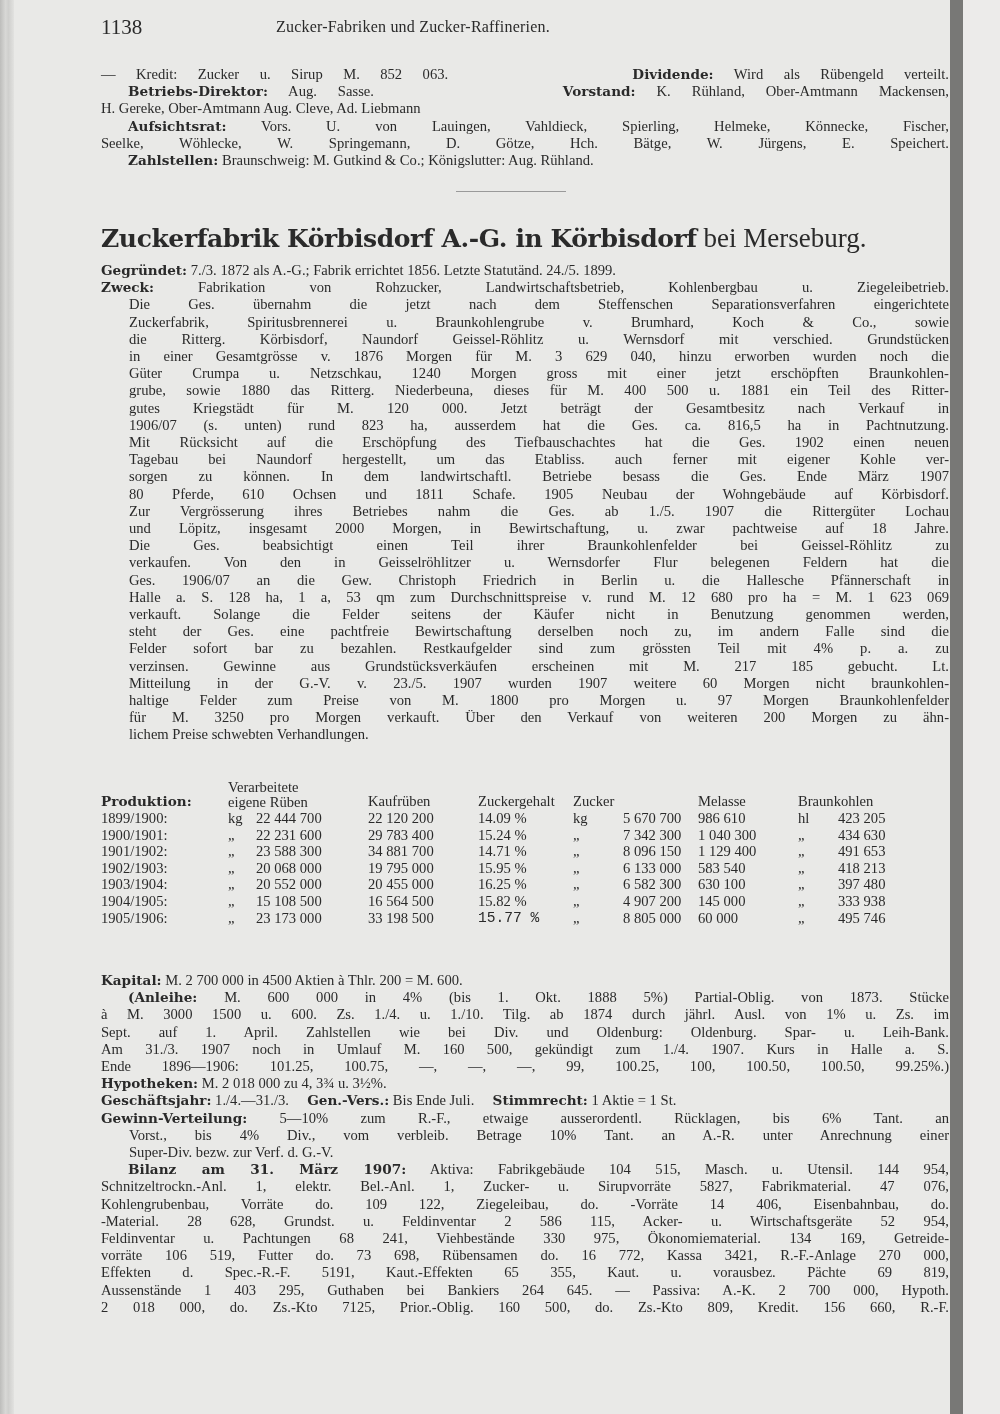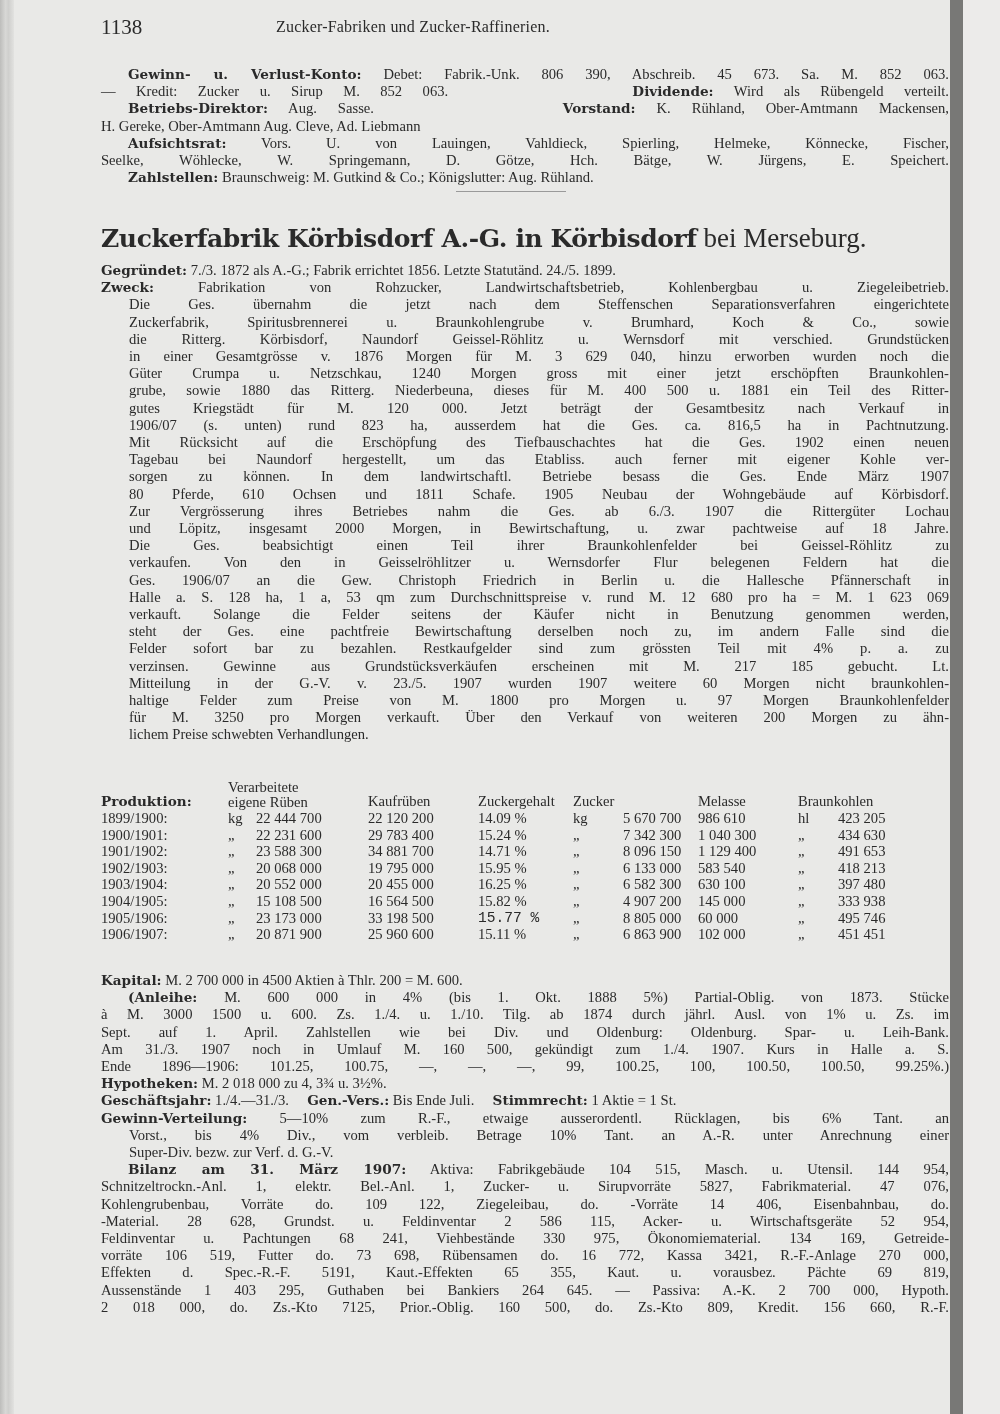--- a/index.html
+++ b/index.html
@@ -52,21 +52,20 @@
 <div class="right-margin"></div>
 
 <div class="page">
 
   <div class="hdr">
     <span class="pagenum">1138</span>
     <span class="running">Zucker-Fabriken und Zucker-Raffinerien.</span>
   </div>
 
   <div class="block just" style="top:66px;">
-    <span class="line ind"><b>Gewinn- u. Verlust-Konto:</b> <span>Debet: Fabrik.-Unk. 806 390, Abschreib. 45 673.  Sa. M. 852 063.</span></span>
     <span class="line"><span>— Kredit: Zucker u. Sirup M. 852 063.</span>&nbsp;&nbsp;&nbsp;&nbsp;&nbsp;&nbsp;&nbsp;&nbsp;&nbsp;<b>Dividende:</b> <span>Wird als Rübengeld verteilt.</span></span>
     <span class="line ind"><b>Betriebs-Direktor:</b> <span>Aug. Sasse.</span>&nbsp;&nbsp;&nbsp;&nbsp;&nbsp;&nbsp;&nbsp;&nbsp;&nbsp;<b>Vorstand:</b> <span>K. Rühland, Ober-Amtmann Mackensen,</span></span>
     <span class="line last">H. Gereke, Ober-Amtmann Aug. Cleve, Ad. Liebmann</span>
     <span class="line ind"><b>Aufsichtsrat:</b> <span>Vors. U. von Lauingen, Vahldieck, Spierling, Helmeke, Könnecke, Fischer,</span></span>
     <span class="line">Seelke, Wöhlecke, W. Springemann, D. Götze, Hch. Bätge, W. Jürgens, E. Speichert.</span>
     <span class="line ind last"><b>Zahlstellen:</b> <span>Braunschweig: M. Gutkind &amp; Co.; Königslutter: Aug. Rühland.</span></span>
   </div>
 
   <div class="rule"></div>
 
@@ -84,21 +83,21 @@
         <span class="line">die Ritterg. Körbisdorf, Naundorf Geissel-Röhlitz u. Wernsdorf mit verschied. Grundstücken</span>
         <span class="line">in einer Gesamtgrösse v. 1876 Morgen für M. 3 629 040, hinzu erworben wurden noch die</span>
         <span class="line">Güter Crumpa u. Netzschkau, 1240 Morgen gross mit einer jetzt erschöpften Braunkohlen-</span>
         <span class="line">grube, sowie 1880 das Ritterg. Niederbeuna, dieses für M. 400 500 u. 1881 ein Teil des Ritter-</span>
         <span class="line">gutes Kriegstädt für M. 120 000.  Jetzt beträgt der Gesamtbesitz nach Verkauf in</span>
         <span class="line">1906/07 (s. unten) rund 823 ha, ausserdem hat die Ges. ca. 816,5 ha in Pachtnutzung.</span>
         <span class="line">Mit Rücksicht auf die Erschöpfung des Tiefbauschachtes hat die Ges. 1902 einen neuen</span>
         <span class="line">Tagebau bei Naundorf hergestellt, um das Etabliss. auch ferner mit eigener Kohle ver-</span>
         <span class="line">sorgen zu können.  In dem landwirtschaftl. Betriebe besass die Ges. Ende März 1907</span>
         <span class="line">80 Pferde, 610 Ochsen und 1811 Schafe.  1905 Neubau der Wohngebäude auf Körbisdorf.</span>
-        <span class="line">Zur Vergrösserung ihres Betriebes nahm die Ges. ab 6./3. 1907 die Rittergüter Lochau</span>
+        <span class="line">Zur Vergrösserung ihres Betriebes nahm die Ges. ab 1./5. 1907 die Rittergüter Lochau</span>
         <span class="line">und Löpitz, insgesamt 2000 Morgen, in Bewirtschaftung, u. zwar pachtweise auf 18 Jahre.</span>
         <span class="line">Die Ges. beabsichtigt einen Teil ihrer Braunkohlenfelder bei Geissel-Röhlitz zu</span>
         <span class="line">verkaufen.  Von den in Geisselröhlitzer u. Wernsdorfer Flur belegenen Feldern hat die</span>
         <span class="line">Ges. 1906/07 an die Gew. Christoph Friedrich in Berlin u. die Hallesche Pfännerschaft in</span>
         <span class="line">Halle a. S. 128 ha, 1 a, 53 qm zum Durchschnittspreise v. rund M. 12 680 pro ha = M. 1 623 069</span>
         <span class="line">verkauft.  Solange die Felder seitens der Käufer nicht in Benutzung genommen werden,</span>
         <span class="line">steht der Ges. eine pachtfreie Bewirtschaftung derselben noch zu, im andern Falle sind die</span>
         <span class="line">Felder sofort bar zu bezahlen.  Restkaufgelder sind zum grössten Teil mit 4% p. a. zu</span>
         <span class="line">verzinsen.  Gewinne aus Grundstücksverkäufen erscheinen mit M. 217 185 gebucht.  Lt.</span>
         <span class="line">Mitteilung in der G.-V. v. 23./5. 1907 wurden 1907 weitere 60 Morgen nicht braunkohlen-</span>
@@ -196,32 +195,20 @@
           <td class="c" style="width:28px;">„</td>
           <td class="r" style="width:92px;padding-right:20px;">23 173 000</td>
           <td class="r" style="padding-right:8px;">33 198 500</td>
           <td class="r" style="padding-right:12px;font-family:Liberation Mono, monospace;">15.77 %</td>
           <td class="c" style="width:50px;">„</td>
           <td class="r" style="width:75px;">8 805 000</td>
           <td class="r">60 000</td>
           <td class="c" style="width:40px;">„</td>
           <td class="r" style="width:56px;">495 746</td>
         </tr>
-        <tr>
-          <td class="r" style="padding-right:4px;">1906/1907:</td>
-          <td class="c" style="width:28px;">„</td>
-          <td class="r" style="width:92px;padding-right:20px;">20 871 900</td>
-          <td class="r" style="padding-right:8px;">25 960 600</td>
-          <td class="r" style="padding-right:12px;">15.11 %</td>
-          <td class="c" style="width:50px;">„</td>
-          <td class="r" style="width:75px;">6 863 900</td>
-          <td class="r">102 000</td>
-          <td class="c" style="width:40px;">„</td>
-          <td class="r" style="width:56px;">451 451</td>
-        </tr>
       </tbody>
   </table>
 
   <div class="block just" style="top:972px;">
     <span class="line last"><b>Kapital:</b> <span>M. 2 700 000 in 4500 Aktien à Thlr. 200 = M. 600.</span></span>
     <span class="line ind"><b>(Anleihe:</b> <span>M. 600 000 in 4% (bis 1. Okt. 1888 5%) Partial-Oblig. von 1873. Stücke</span></span>
     <div id="anleihe-lines">
         <span class="line">à M. 3000 1500 u. 600.  Zs. 1./4. u. 1./10.  Tilg. ab 1874 durch jährl. Ausl. von 1% u. Zs. im</span>
         <span class="line">Sept. auf 1. April.  Zahlstellen wie bei Div. und Oldenburg: Oldenburg. Spar- u. Leih-Bank.</span>
         <span class="line">Am 31./3. 1907 noch in Umlauf M. 160 500, gekündigt zum 1./4. 1907.  Kurs in Halle a. S.</span>

